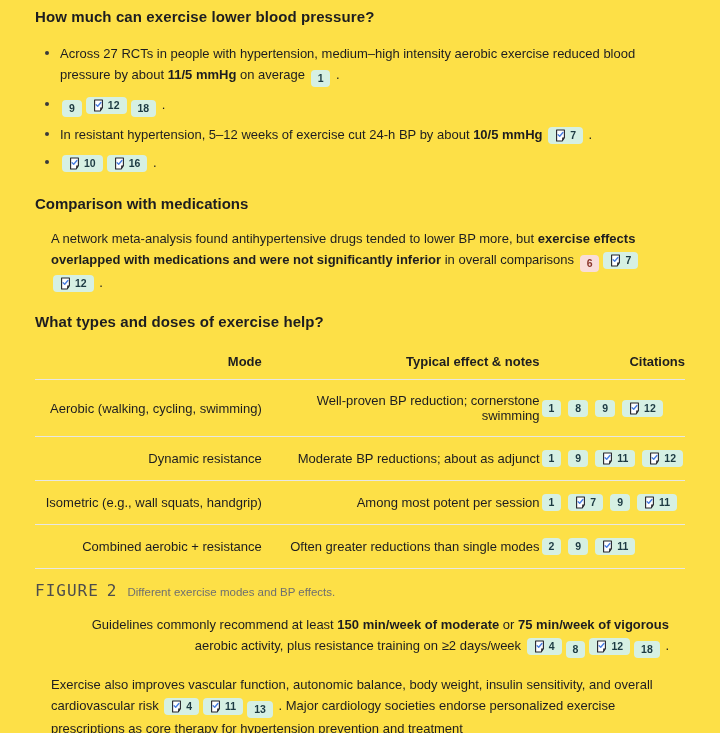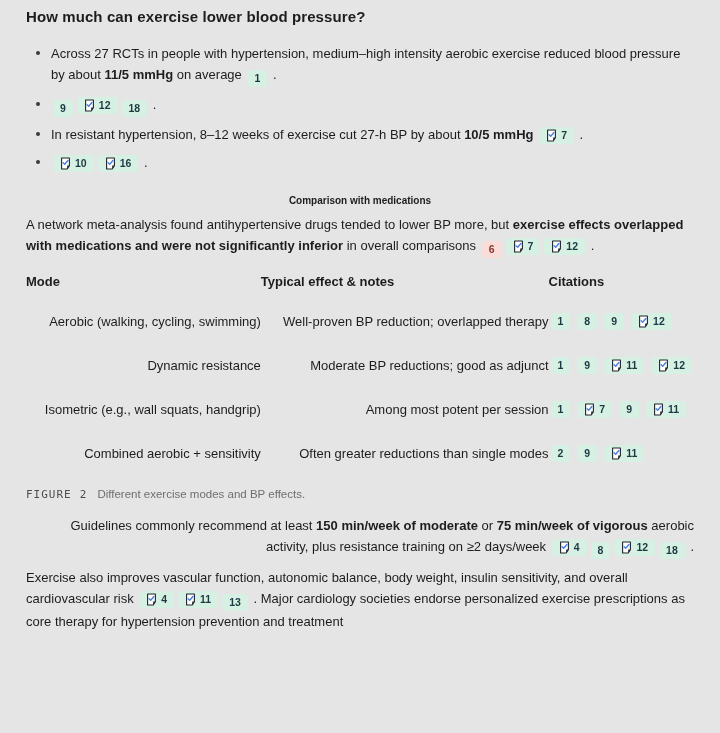--- a/index.html
+++ b/index.html
@@ -7,43 +7,43 @@
     --badge-teal-bg:#d6f0e3;
     --badge-teal-text:#1c3a42;
     --badge-pink-bg:#f9ddd9;
     --badge-pink-text:#8a352c;
     --border:#e7e7e4;
     --caption:#6f6f6f;
     --check-blue:#4a7fe0;
   }
   html,body{margin:0;padding:0;background:#fff;}
   body{font-family:"Liberation Sans",sans-serif;color:var(--text);}
-  .page{width:720px;height:733px;box-sizing:border-box;padding:8px 26px 10px;overflow:hidden;background:#e5e5e5;}
+  .page{width:720px;height:733px;box-sizing:border-box;padding:8px 35px 10px;overflow:hidden;background:#fde047;}
   h2{font-size:15px;font-weight:bold;margin:0 0 12px;letter-spacing:.1px;}
   h2.mt{margin-top:20px;}
   h2.mt2{margin-top:18px;}
-  h3{font-size:10px;font-weight:bold;margin:22px 0 8px;text-align:center;}
-  p{font-size:13px;line-height:21px;margin:0;}
+  h3{font-size:15px;font-weight:bold;margin:22px 0 8px;}
+  p{font-size:13px;line-height:21px;margin:16px;}
   .b{font-weight:bold;}
   ul.bullets{list-style:none;margin:18px 0 0;padding:0;}
   ul.bullets li{position:relative;padding-left:25px;margin-bottom:7px;font-size:13px;line-height:21px;}
   ul.bullets .dot{position:absolute;left:10px;top:8px;width:4px;height:4px;border-radius:50%;background:#3a3a3a;}
   .badge{display:inline-flex;align-items:center;gap:4px;background:var(--badge-teal-bg);color:var(--badge-teal-text);
          border-radius:4px;padding:2px 7px;font-size:10.5px;font-weight:bold;line-height:13px;
          vertical-align:-3px;margin:0 2px;cursor:pointer;white-space:nowrap;}
   .badge.pink{background:var(--badge-pink-bg);color:var(--badge-pink-text);}
   .bicon{display:inline-flex;align-items:center;}
   table{width:100%;border-collapse:collapse;margin-top:4px;}
-  th{text-align:left;font-size:13px;font-weight:bold;padding:12px 0 10px;border-bottom:1px solid var(--border);}
+  th{text-align:right;font-size:13px;font-weight:bold;padding:12px 0 10px;border-bottom:1px solid var(--border);}
   th:nth-child(1){width:35.5%;}
   th:nth-child(2){width:43.5%;}
   td{font-size:13px;padding:13px 0;border-bottom:1px solid var(--border);vertical-align:middle;text-align:right;}
   .cites{display:flex;align-items:center;gap:3px;}
   .figcap{margin-top:12px;font-size:11.5px;color:var(--caption);}
-  .figlabel,.fignum{font-family:"DejaVu Sans Mono",monospace;font-size:11px;color:#4d4d4d;letter-spacing:1px;}
+  .figlabel,.fignum{font-family:"DejaVu Sans Mono",monospace;font-size:16px;color:#4d4d4d;letter-spacing:1px;}
   .figlabel{margin-right:8px;}
   .fignum{margin-right:10px;}
   p.gap{margin-top:14px;text-align:right;}
   p.gap2{margin-top:8px;}
 </style>
 </head>
 <body>
 
 <div class="page">
   <h2>How much can exercise lower blood pressure?</h2>
@@ -59,21 +59,21 @@
             <svg width="11" height="13" viewBox="0 0 11 13">
               <path d="M1.6 1 H9.4 V8.6 L7.2 12 H1.6 Z" fill="#ffffff" stroke="#23232a" stroke-width="1.1" stroke-linejoin="round"></path>
               <path d="M9.4 8.6 L7.2 12 L7.2 8.6 Z" fill="#23232a"></path>
               <path d="M3.1 5.8 L4.7 7.3 L7.9 3.5" fill="none" stroke="#4a7fe0" stroke-width="1.4" stroke-linecap="round" stroke-linejoin="round"></path>
             </svg>
           </span>
           <span>12</span>
         </span><span class="badge">
           <span>18</span>
         </span><span> .</span></li>
-      <li><span class="dot"></span><span>In resistant hypertension, 8–12 weeks of exercise cut 27-h BP by about </span><span class="b">10/5 mmHg</span><span> </span><span class="badge">
+      <li><span class="dot"></span><span>In resistant hypertension, 5–12 weeks of exercise cut 24-h BP by about </span><span class="b">10/5 mmHg</span><span> </span><span class="badge">
           <span class="bicon">
             <svg width="11" height="13" viewBox="0 0 11 13">
               <path d="M1.6 1 H9.4 V8.6 L7.2 12 H1.6 Z" fill="#ffffff" stroke="#23232a" stroke-width="1.1" stroke-linejoin="round"></path>
               <path d="M9.4 8.6 L7.2 12 L7.2 8.6 Z" fill="#23232a"></path>
               <path d="M3.1 5.8 L4.7 7.3 L7.9 3.5" fill="none" stroke="#4a7fe0" stroke-width="1.4" stroke-linecap="round" stroke-linejoin="round"></path>
             </svg>
           </span>
           <span>7</span>
         </span><span> .</span></li>
       <li><span class="dot"></span><span class="badge">
@@ -113,33 +113,34 @@
         <span class="bicon">
           <svg width="11" height="13" viewBox="0 0 11 13">
             <path d="M1.6 1 H9.4 V8.6 L7.2 12 H1.6 Z" fill="#ffffff" stroke="#23232a" stroke-width="1.1" stroke-linejoin="round"></path>
             <path d="M9.4 8.6 L7.2 12 L7.2 8.6 Z" fill="#23232a"></path>
             <path d="M3.1 5.8 L4.7 7.3 L7.9 3.5" fill="none" stroke="#4a7fe0" stroke-width="1.4" stroke-linecap="round" stroke-linejoin="round"></path>
           </svg>
         </span>
         <span>12</span>
       </span><span> .</span></p>
 
+  <h2 class="mt">What types and doses of exercise help?</h2>
 
   <table>
     <thead>
       <tr>
         <th>Mode</th>
         <th>Typical effect &amp; notes</th>
         <th>Citations</th>
       </tr>
     </thead>
     <tbody>
         <tr>
           <td>Aerobic (walking, cycling, swimming)</td>
-          <td>Well-proven BP reduction; overlapped therapy</td>
+          <td>Well-proven BP reduction; cornerstone swimming</td>
           <td>
             <span class="cites">
               <span class="badge">
                 <span>1</span>
               </span>
               <span class="badge">
                 <span>8</span>
               </span>
               <span class="badge">
                 <span>9</span>
@@ -152,21 +153,21 @@
                     <path d="M3.1 5.8 L4.7 7.3 L7.9 3.5" fill="none" stroke="#4a7fe0" stroke-width="1.4" stroke-linecap="round" stroke-linejoin="round"></path>
                   </svg>
                 </span>
                 <span>12</span>
               </span>
             </span>
           </td>
         </tr>
         <tr>
           <td>Dynamic resistance</td>
-          <td>Moderate BP reductions; good as adjunct</td>
+          <td>Moderate BP reductions; about as adjunct</td>
           <td>
             <span class="cites">
               <span class="badge">
                 <span>1</span>
               </span>
               <span class="badge">
                 <span>9</span>
               </span>
               <span class="badge">
                 <span class="bicon">
@@ -219,21 +220,21 @@
                     <path d="M9.4 8.6 L7.2 12 L7.2 8.6 Z" fill="#23232a"></path>
                     <path d="M3.1 5.8 L4.7 7.3 L7.9 3.5" fill="none" stroke="#4a7fe0" stroke-width="1.4" stroke-linecap="round" stroke-linejoin="round"></path>
                   </svg>
                 </span>
                 <span>11</span>
               </span>
             </span>
           </td>
         </tr>
         <tr>
-          <td>Combined aerobic + sensitivity</td>
+          <td>Combined aerobic + resistance</td>
           <td>Often greater reductions than single modes</td>
           <td>
             <span class="cites">
               <span class="badge">
                 <span>2</span>
               </span>
               <span class="badge">
                 <span>9</span>
               </span>
               <span class="badge">

